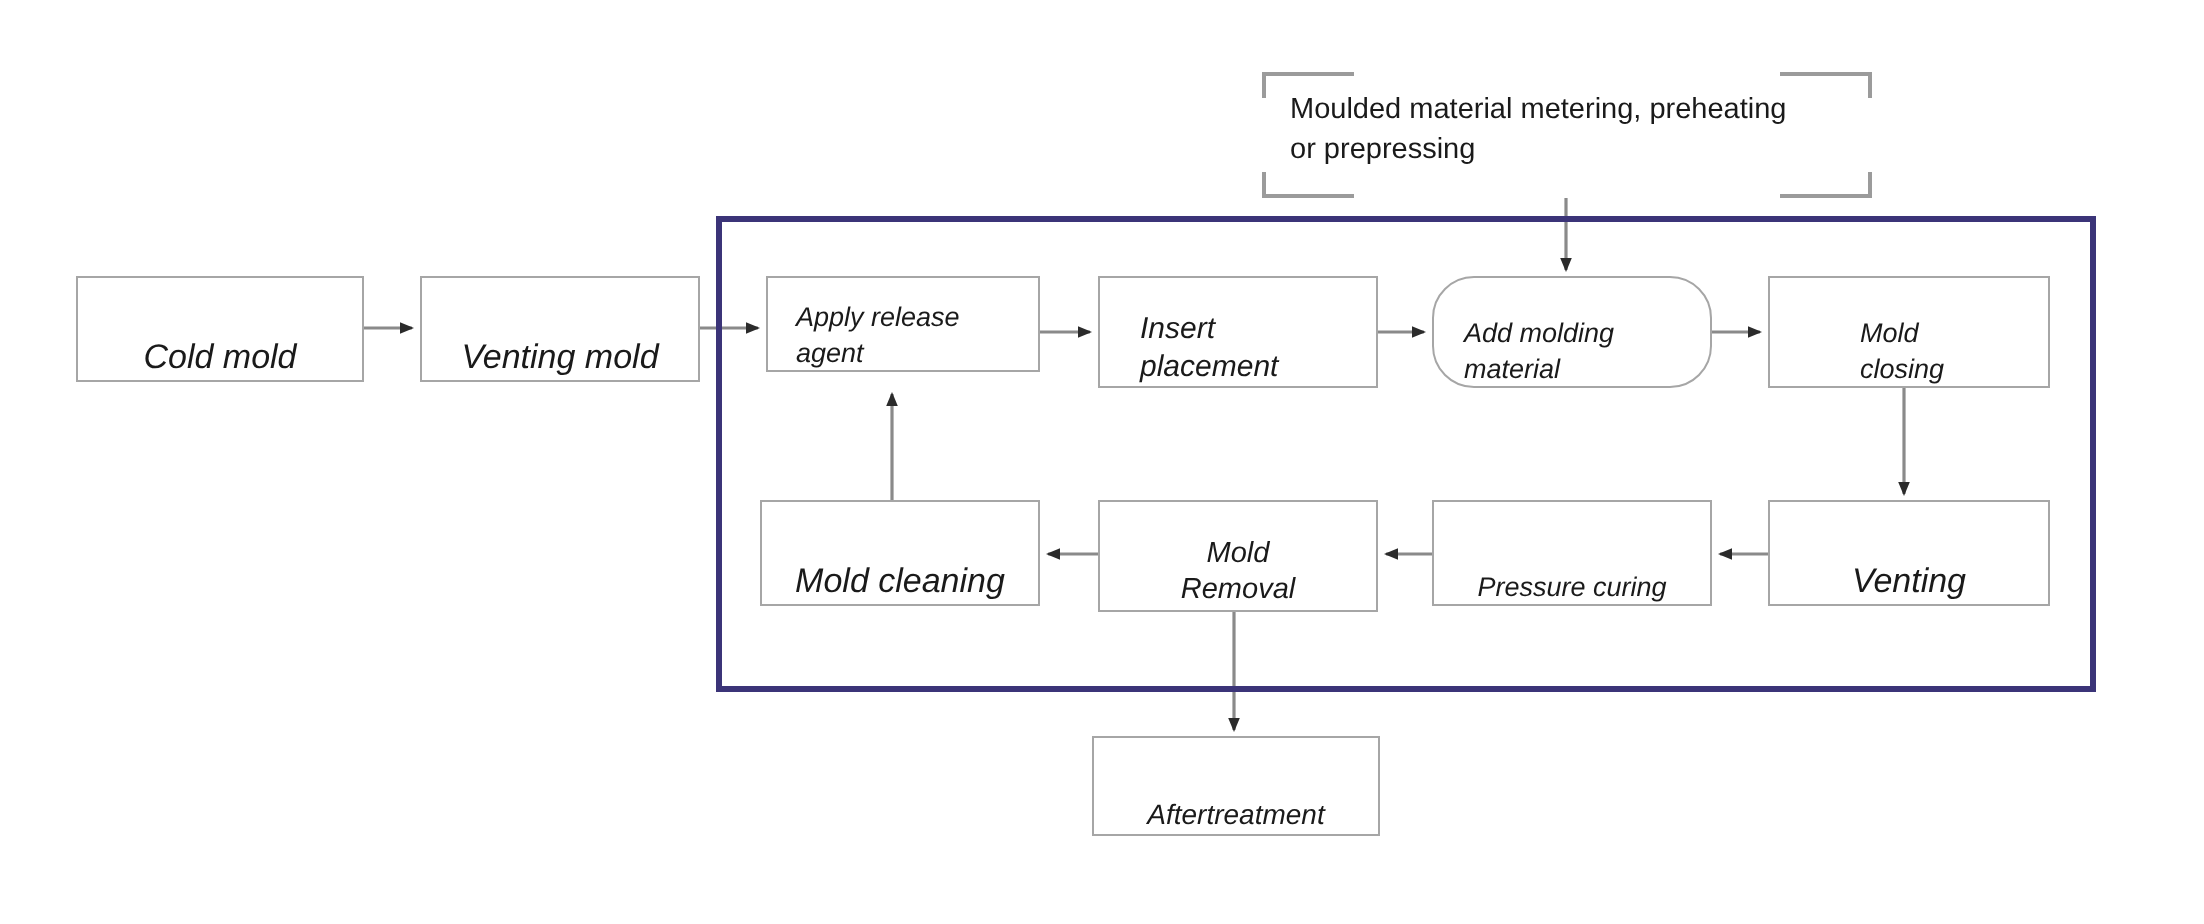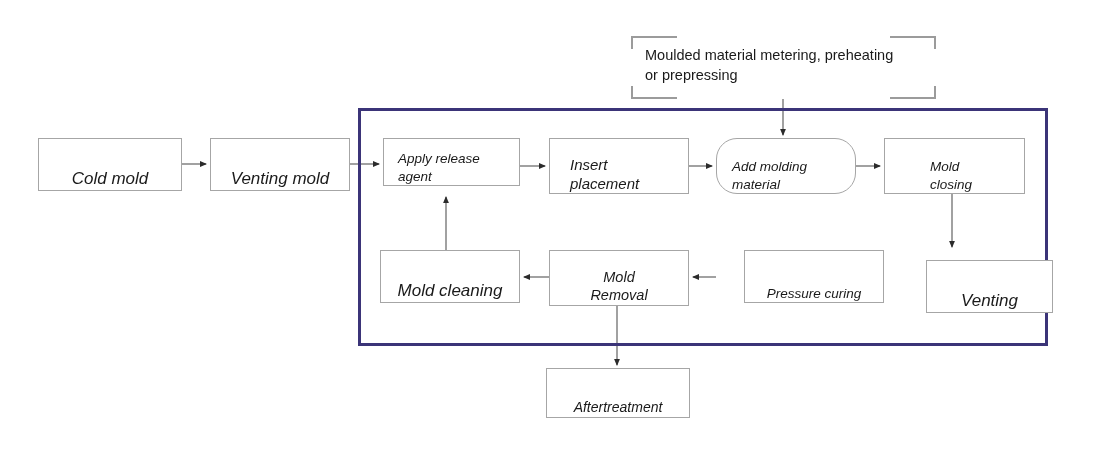--- a/index.html
+++ b/index.html
@@ -126,25 +126,25 @@
   <div class="node" style="left:716px; top:138px; width:140px; height:56px;border-radius:21px;">
     <span class="label align-left" style="font-size:13.5px; padding-left:15px;">Add molding
 material</span>
   </div>
 
   <div class="node" style="left:884px; top:138px; width:141px; height:56px;">
     <span class="label align-left" style="font-size:13.5px; padding-left:45px;">Mold
 closing</span>
   </div>
 
-  <div class="node" style="left:884px; top:260px; width:127px; height:53px;margin-left:42px;">
+  <div class="node" style="left:884px; top:250px; width:141px; height:53px;">
     <span class="label align-center" style="font-size:17px;">Venting</span>
   </div>
 
-  <div class="node" style="left:716px; top:250px; width:140px; height:53px;margin-left:28px;">
+  <div class="node" style="left:716px; top:250px; width:140px; height:53px;">
     <span class="label align-center" style="font-size:13.5px;">Pressure curing</span>
   </div>
 
   <div class="node" style="left:549px; top:250px; width:140px; height:56px;">
     <span class="label align-center" style="font-size:14.5px;">Mold
 Removal</span>
   </div>
 
   <div class="node" style="left:380px; top:250px; width:140px; height:53px;">
     <span class="label align-center" style="font-size:17px;margin-top:10px;">Mold cleaning</span>

